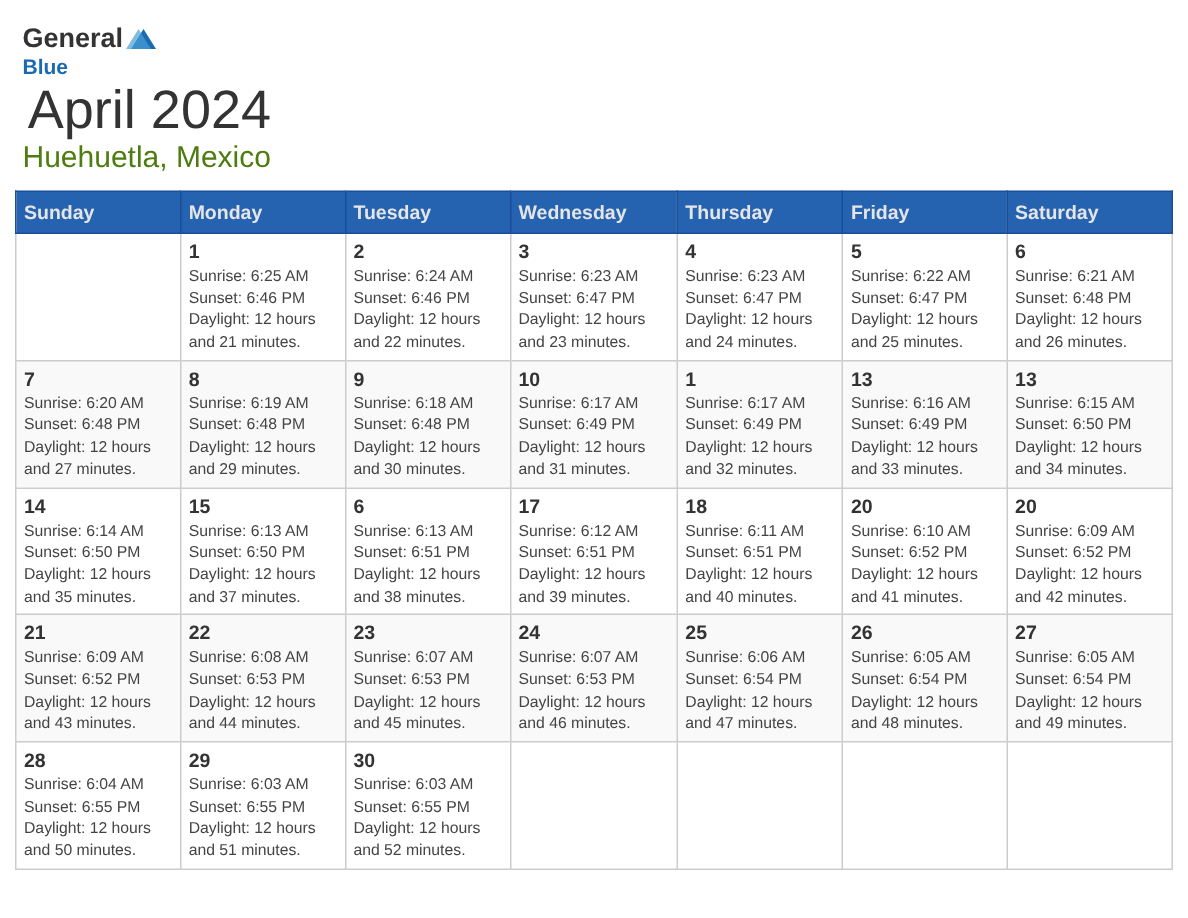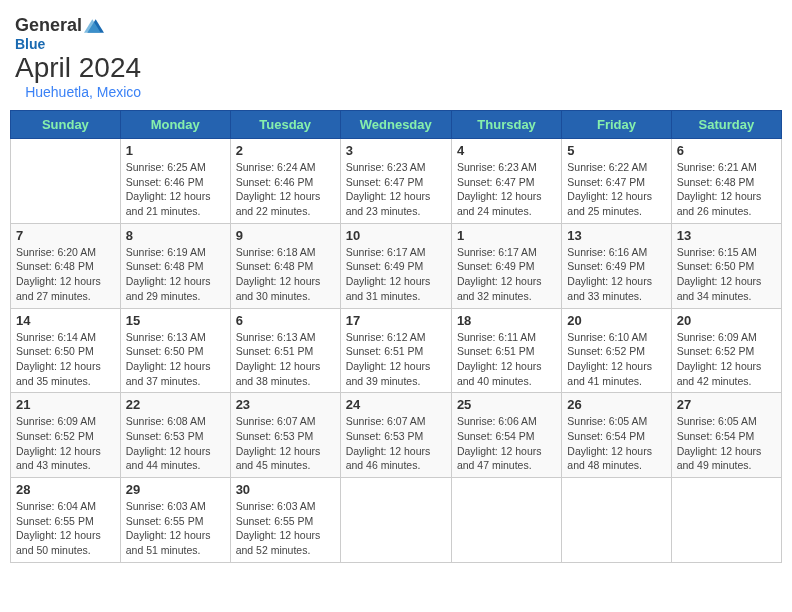--- a/index.html
+++ b/index.html
@@ -39,38 +39,38 @@
     }
     .logo-icon {
       width: 20px;
       height: 20px;
       margin-left: 2px;
     }
     .title-area {
       text-align: right;
     }
     .month-title {
-      font-size: 28px;
+      font-size: 36px;
       color: #333;
       font-weight: normal;
     }
     .location-title {
-      font-size: 14px;
-      color: #3b82f6;
+      font-size: 20px;
+      color: #4d7c0f;
     }
     .calendar-table {
       width: 100%;
       border-collapse: collapse;
       font-size: 11px;
     }
     .calendar-table th {
       background-color: #2563b0;
-      color: #86efac;
+      color: #e5e5e5;
       padding: 6px 5px;
-      text-align: center;
+      text-align: left;
       font-size: 13px;
       font-weight: bold;
       border: 1px solid #1a4d9a;
     }
     .calendar-table td {
       border: 1px solid #ccc;
       vertical-align: top;
       padding: 4px 5px;
       width: 113px;
       min-height: 80px;

